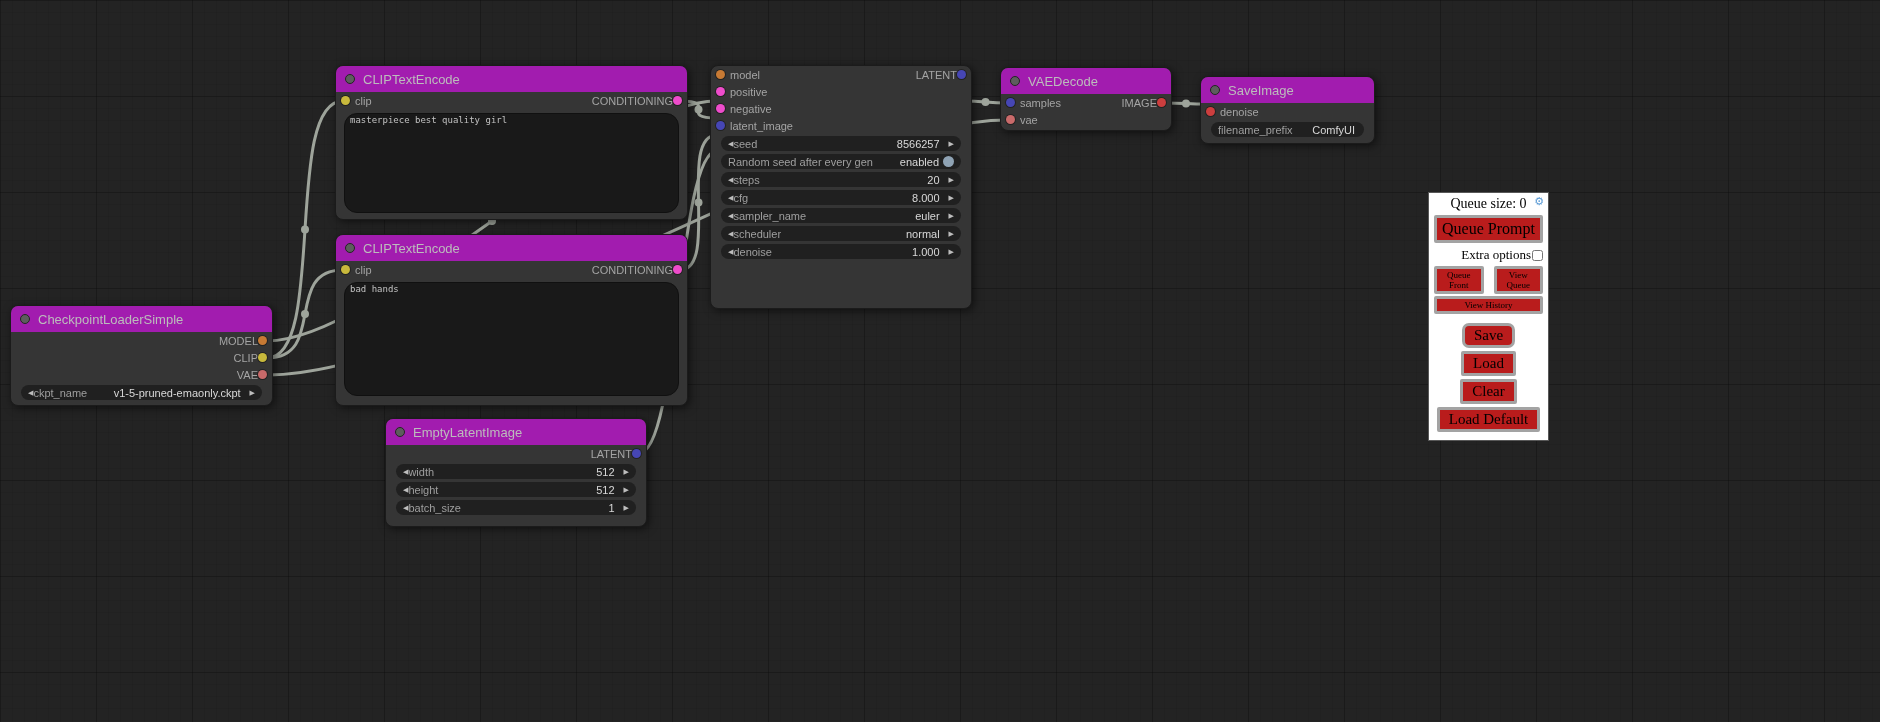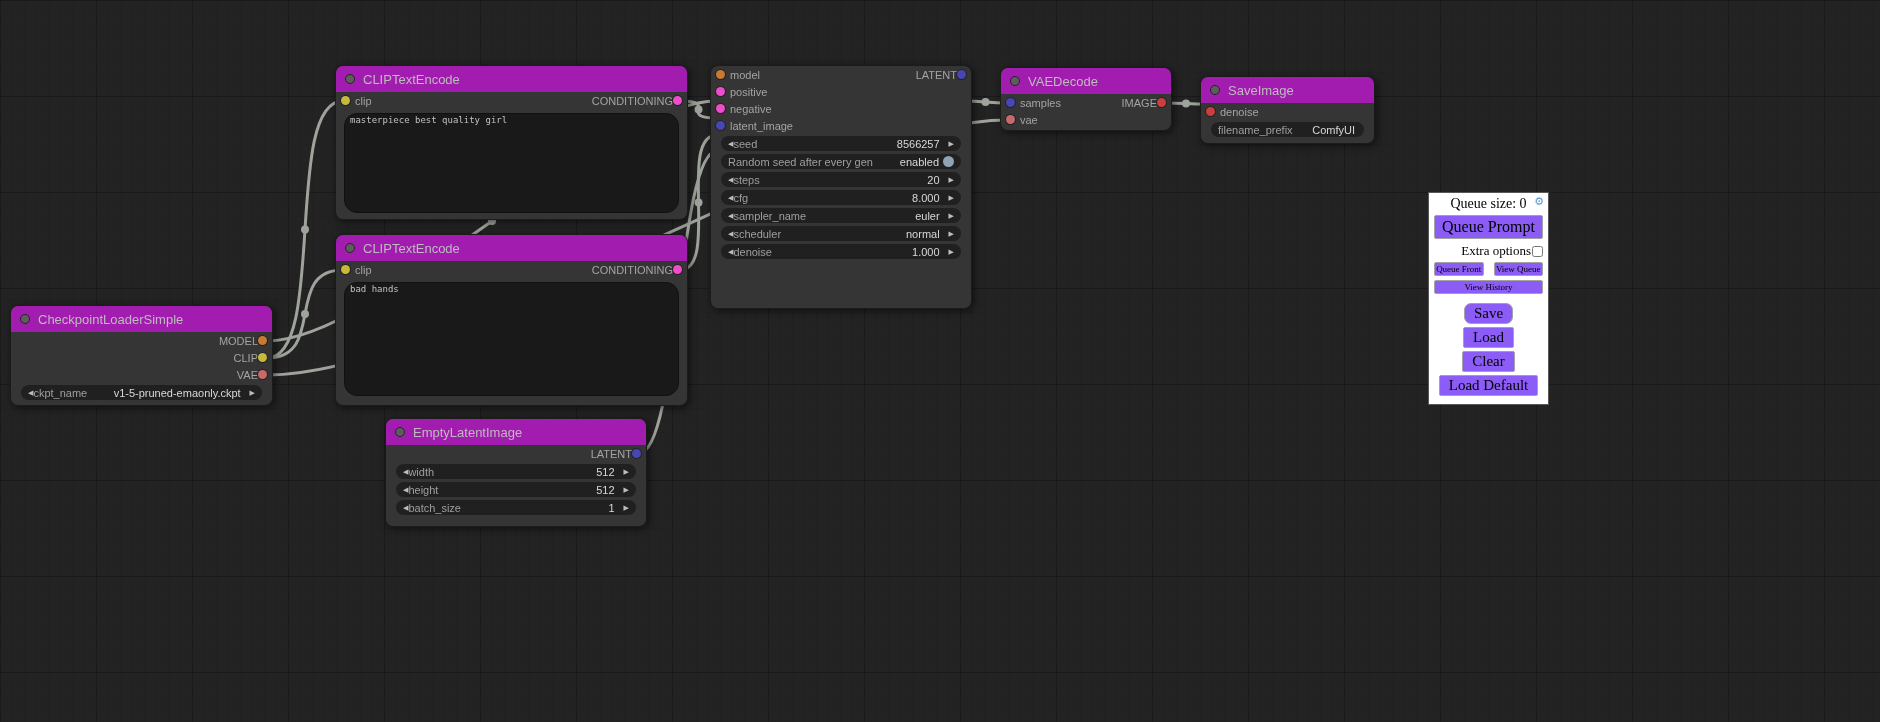--- a/index.html
+++ b/index.html
@@ -65,21 +65,21 @@
 
   
   .menu{
     position:absolute;left:1428px;top:192px;width:121px;background:#ffffff;border:1px solid #585858;
     box-sizing:border-box;padding:2px 5px 8px;text-align:center;color:#000;
     font-family:"Liberation Serif",serif;z-index:10;
   }
   .menu-header{position:relative;font-size:14px;padding:1px 0 2px;}
   .gear{position:absolute;right:-1px;top:0;font-size:11px;color:#5b9bd5;cursor:pointer;}
   .menu button{
-    font-family:"Liberation Serif",serif;background:#8b5cf6;border:1px solid #a3a3a3;
+    font-family:"Liberation Serif",serif;background:#b91c1c;border:3px solid #a3a3a3;
     border-radius:2px;color:#000;cursor:pointer;
   }
   .queue-btn{width:100%;font-size:16px;padding:2px 0;margin:1px 0 2px;}
   .extra{font-size:13px;display:flex;align-items:center;justify-content:flex-end;gap:1px;margin:2px 0 3px;}
   .extra input{width:11px;height:11px;margin:0;}
   .small-row{display:flex;gap:10px;}
   .small-btn{flex:1;font-size:9px;padding:1px 0;}
   .hist-btn{width:100%;font-size:9px;padding:1px 0;margin-top:2px;}
   .big-btn{display:block;margin:3px auto 0;font-size:15px;padding:1px 9px;}
   .big-btn.first{margin-top:9px;border-radius:7px;}

